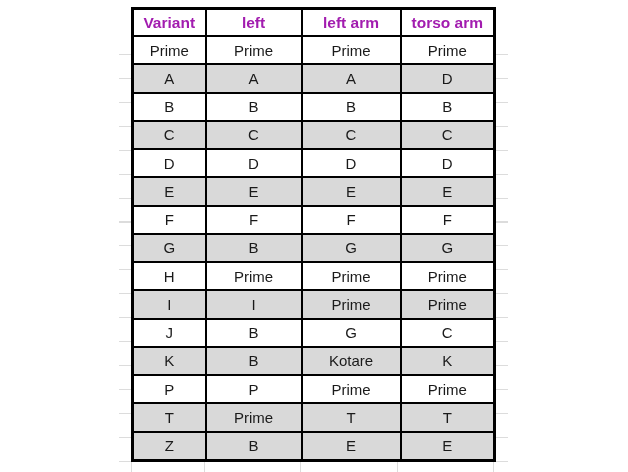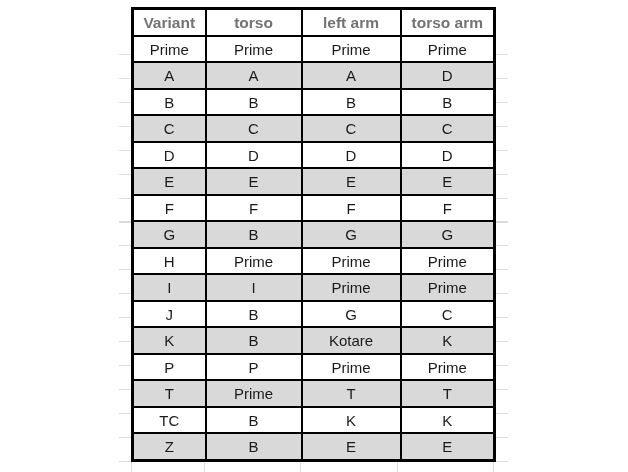--- a/index.html
+++ b/index.html
@@ -38,21 +38,21 @@
     vertical-align: middle;
     padding: 0;
     font-size: 15px;
     color: var(--text);
     overflow: hidden;
     white-space: nowrap;
   }
   table.variant-table thead th {
     font-weight: bold;
     font-size: 15.5px;
-    color: #737373;
+    color: #a21caf;
     height: 25px;
     background: #ffffff;
   }
   table.variant-table tbody td {
     background: #ffffff;
   }
   table.variant-table tbody tr.shaded td {
     background: var(--shade);
   }
   
@@ -91,21 +91,21 @@
   <table class="variant-table">
     <colgroup>
       <col style="width:73px">
       <col style="width:96px">
       <col style="width:99px">
       <col style="width:94px">
     </colgroup>
     <thead>
       <tr>
           <th>Variant</th>
-          <th>torso</th>
+          <th>left</th>
           <th>left arm</th>
           <th>torso arm</th>
         </tr>
     </thead>
     <tbody>
         <tr>
           <td>Prime</td>
           <td>Prime</td>
           <td>Prime</td>
           <td>Prime</td>
@@ -180,26 +180,20 @@
           <td>P</td>
           <td>P</td>
           <td>Prime</td>
           <td>Prime</td>
         </tr>
         <tr class="shaded">
           <td>T</td>
           <td>Prime</td>
           <td>T</td>
           <td>T</td>
-        </tr>
-        <tr>
-          <td>TC</td>
-          <td>B</td>
-          <td>K</td>
-          <td>K</td>
         </tr>
         <tr class="shaded">
           <td>Z</td>
           <td>B</td>
           <td>E</td>
           <td>E</td>
         </tr>
       </tbody>
   </table>
 <div class="grid-tick-col" style="left: 131px;"></div>

